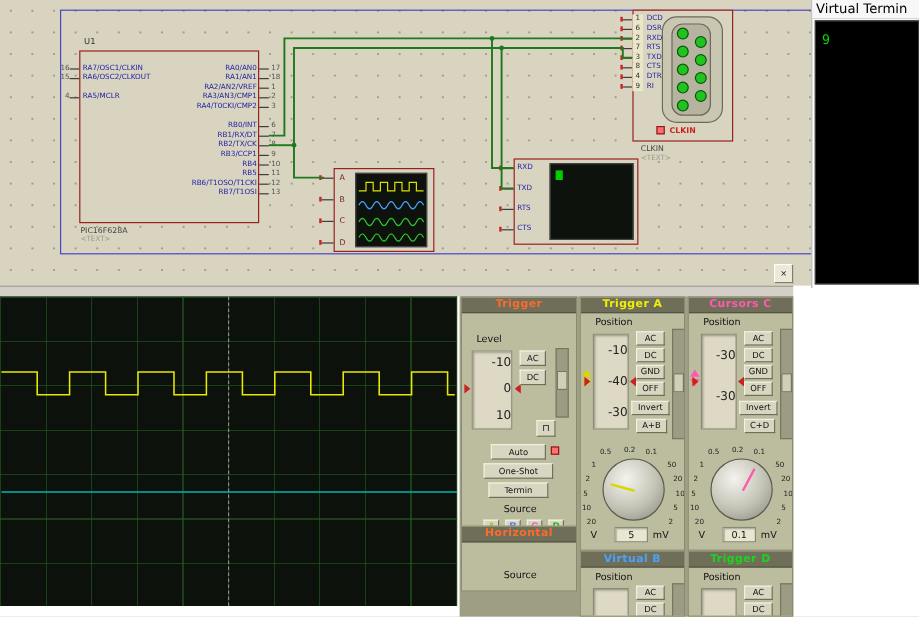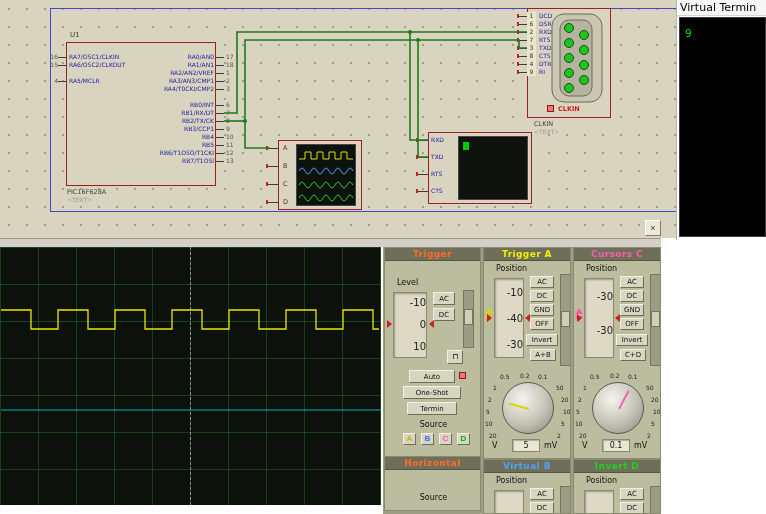--- a/index.html
+++ b/index.html
@@ -430,36 +430,36 @@
     <span class="dnum" style="left:77px;top:172px;">5</span>
     <span class="dnum" style="left:73px;top:184px;">2</span>
     <div class="knob" style="left:18px;top:134px;">
       <div class="pointer" style="background:#ff59b0;transform:rotate(208deg);"></div>
     </div>
     <div class="slabel" style="left:8px;top:193px;">V</div>
     <div class="val" style="left:28px;top:191px;width:28px;height:13px;">0.1</div>
     <div class="slabel" style="left:60px;top:193px;">mV</div>
   </div>
 
-  <div class="panel" style="left:384px;top:456px;width:97px;height:55px;">
+  <div class="panel" style="left:384px;top:438px;width:97px;height:55px;">
     <div class="phead t-horiz">Horizontal</div>
     <div class="slabel" style="left:0;top:36px;width:97px;text-align:center;">Source</div>
   </div>
 
   <div class="panel" style="left:483px;top:459px;width:88px;height:55px;">
     <div class="phead t-chb">Virtual B</div>
     <div class="slabel" style="left:12px;top:16px;">Position</div>
     <div class="slider" style="left:10px;top:30px;width:30px;height:40px;"></div>
     <button class="btn" style="left:46px;top:28px;width:24px;height:12px;">AC</button>
     <button class="btn" style="left:46px;top:42px;width:24px;height:12px;">DC</button>
     <div class="vtrack" style="left:76px;top:26px;height:40px;"></div>
   </div>
 
   <div class="panel" style="left:573px;top:459px;width:88px;height:55px;">
-    <div class="phead t-chd">Invert D</div>
+    <div class="phead t-chd">Trigger D</div>
     <div class="slabel" style="left:12px;top:16px;">Position</div>
     <div class="slider" style="left:10px;top:30px;width:30px;height:40px;"></div>
     <button class="btn" style="left:46px;top:28px;width:24px;height:12px;">AC</button>
     <button class="btn" style="left:46px;top:42px;width:24px;height:12px;">DC</button>
     <div class="vtrack" style="left:76px;top:26px;height:40px;"></div>
   </div>
 
 </div>
 
 </body></html>

